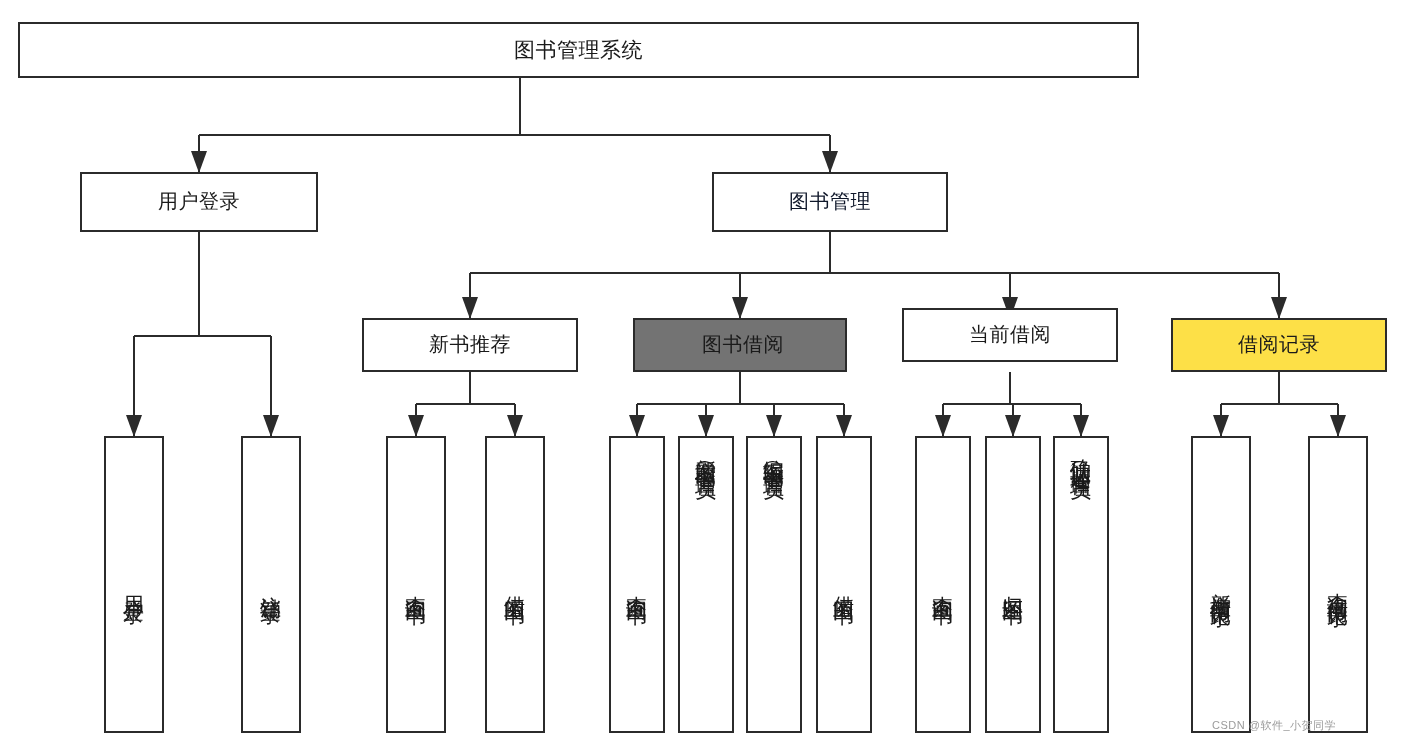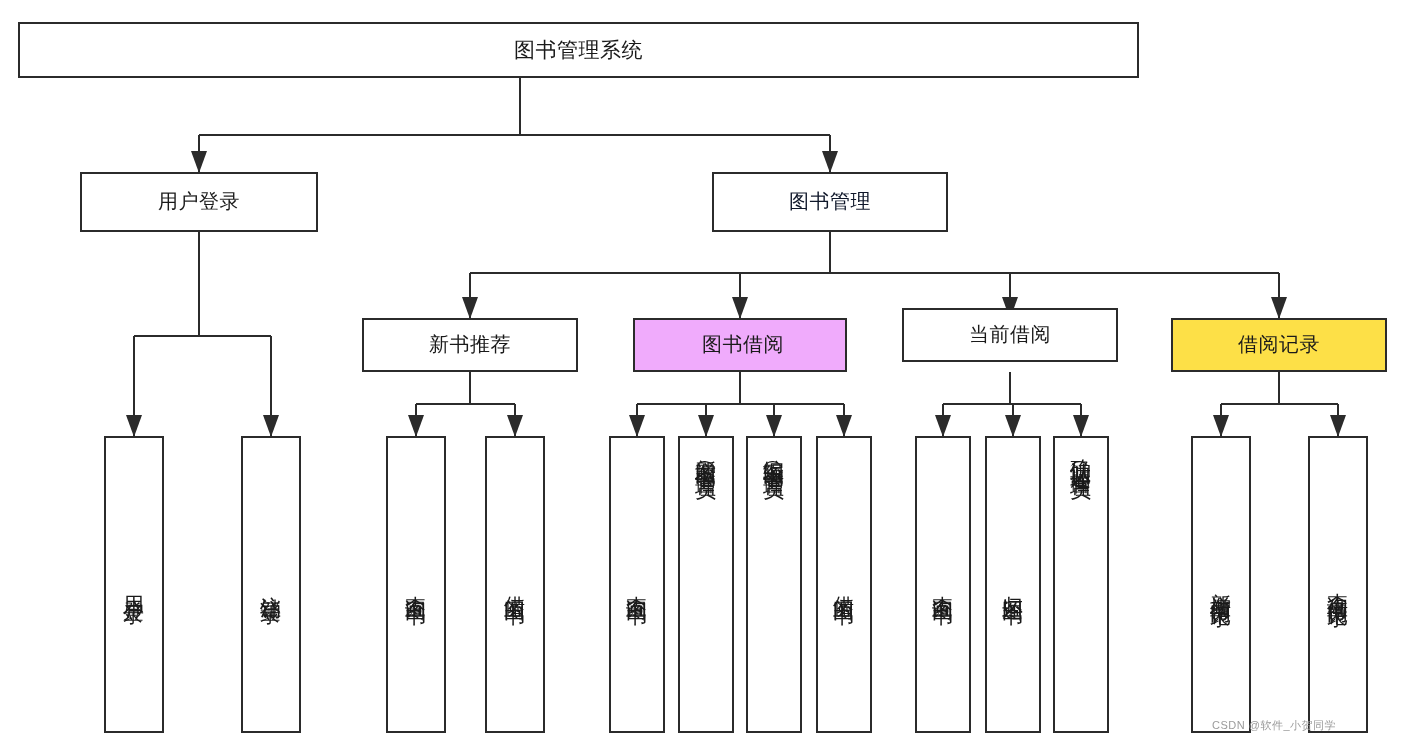--- a/index.html
+++ b/index.html
@@ -138,21 +138,21 @@
       </div>
       <div class="node branch" style="left: 80px; top: 172px; width: 238px; height: 60px; border-color: rgb(43, 43, 43); background: rgb(255, 255, 255); color: rgb(26, 26, 26);">
         <span class="node-label">用户登录</span>
       </div>
       <div class="node branch" style="left: 712px; top: 172px; width: 236px; height: 60px; border-color: rgb(43, 43, 43); background: rgb(255, 255, 255); color: #0f172a;">
         <span class="node-label">图书管理</span>
       </div>
       <div class="node branch" style="left: 362px; top: 318px; width: 216px; height: 54px; border-color: rgb(43, 43, 43); background: rgb(255, 255, 255); color: rgb(26, 26, 26);">
         <span class="node-label">新书推荐</span>
       </div>
-      <div class="node branch" style="left: 633px; top: 318px; width: 214px; height: 54px; border-color: rgb(43, 43, 43); background: #f0abfc; color: rgb(26, 26, 26); padding-left: 6px;">
+      <div class="node branch" style="left: 633px; top: 318px; width: 214px; height: 54px; border-color: rgb(43, 43, 43); background: #737373; color: rgb(26, 26, 26); padding-left: 6px;">
         <span class="node-label">图书借阅</span>
       </div>
       <div class="node branch" style="left: 902px; top: 308px; width: 216px; height: 54px; border-color: rgb(43, 43, 43); background: rgb(255, 255, 255); color: rgb(26, 26, 26);">
         <span class="node-label">当前借阅</span>
       </div>
       <div class="node branch" style="left: 1171px; top: 318px; width: 216px; height: 54px; border-color: rgb(43, 43, 43); background: #fde047; color: rgb(26, 26, 26);">
         <span class="node-label">借阅记录</span>
       </div>
       <div class="node leaf" style="left: 104px; top: 436px; width: 60px; height: 297px; border-color: rgb(43, 43, 43); background: rgb(255, 255, 255); color: rgb(26, 26, 26);">
         <span class="node-label">用户登录</span>

